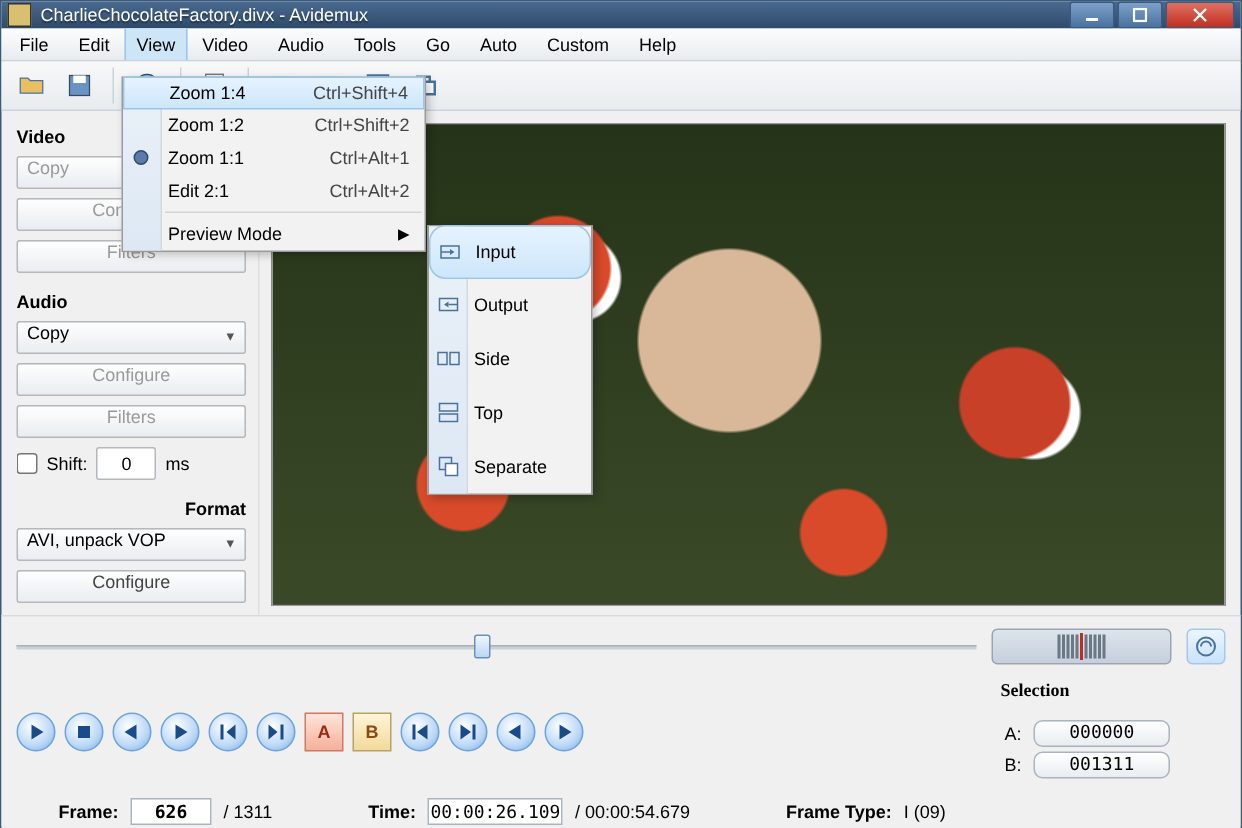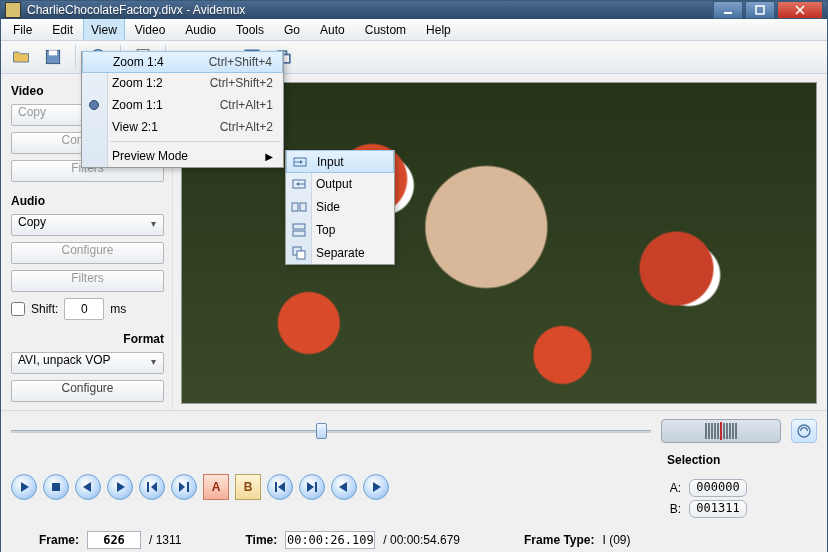--- a/index.html
+++ b/index.html
@@ -48,45 +48,45 @@
 .dropdown { position:absolute; top:50px; left:80px; width:203px; background:#f2f2f2; border:1px solid #9a9a9a; box-shadow:2px 2px 6px rgba(0,0,0,0.25); z-index:100; }
 .dd-gutter { position:absolute; left:0; top:0; bottom:0; width:26px; background:linear-gradient(#eaf1f8,#dde8f4); border-right:1px solid #cfd8e2; }
 .dd-item { display:flex; align-items:center; height:22px; padding:0 10px 0 30px; position:relative; }
 .dd-item.hl { background:linear-gradient(#e6f3ff,#cde6fb); border:1px solid #9bc6e8; margin:-1px 0; }
 .dd-item .shortcut { margin-left:auto; color:#444; }
 .dd-item .indicator { position:absolute; left:7px; width:10px; height:10px; border-radius:50%; background:#5a7aa8; border:1px solid #2e4a6a; }
 .dd-sep { height:1px; background:#d4d4d4; margin:3px 2px 3px 28px; }
 .dd-item .arrow { margin-left:auto; font-size:10px; }
 
 .submenu { position:absolute; top:149px; left:284px; width:110px; background:#f2f2f2; border:1px solid #9a9a9a; box-shadow:2px 2px 6px rgba(0,0,0,0.25); z-index:101; }
-.sm-item { display:flex; align-items:center; height:23px; padding:0 10px 0 30px; position:relative; }
+.sm-item { display:flex; align-items:center; height:36px; padding:0 10px 0 30px; position:relative;border-radius:11px; }
 .sm-item.hl { background:linear-gradient(#e6f3ff,#cde6fb); border:1px solid #9bc6e8; margin:-1px 0; }
 .sm-item .sm-icon { position:absolute; left:5px; width:16px; height:16px; }
 
 
 .bottom { border-top:1px solid #d8dce0; padding:8px 10px; background:#f0f0f0; }
 .slider-row { display:flex; align-items:center; gap:10px; }
 .slider { flex:1; height:18px; position:relative; }
 .slider-track { position:absolute; left:0; right:0; top:8px; height:3px; background:#c8d0d8; border-top:1px solid #a8b0b8; }
 .slider-thumb { position:absolute; top:1px; left:47.7%; width:11px; height:16px; background:linear-gradient(#eef6ff,#bcd6f2); border:1px solid #6b90b8; border-radius:2px; }
 .jog { width:120px; height:24px; border:1px solid #9aa5b0; border-radius:4px; background:linear-gradient(#dde4ec,#c5d0dc); display:flex; align-items:center; justify-content:center; gap:1px; }
 .jog-tick { width:2px; height:70%; background:#6c7884; }
 .jog-tick.center { background:#c02a2a; height:85%; width:2px; }
 .vol-btn { width:26px; height:24px; border:1px solid #a8c6e8; border-radius:4px; background:linear-gradient(#eaf6ff,#c9e2fc); display:flex; align-items:center; justify-content:center; }
 
 .controls-row { display:flex; align-items:center; gap:6px; margin-top:10px; }
 .pbtn { width:26px; height:26px; border:1px solid #6ea2da; border-radius:50%; background:radial-gradient(circle at 40% 35%, #ffffff, #bcd8f8 60%, #7aa8dc); display:flex; align-items:center; justify-content:center; }
 .pbtn svg { width:14px; height:14px; fill:#1a4a8a; }
 .mbtn { width:26px; height:26px; border:1px solid #b8a260; background:linear-gradient(#fff4d8,#f2da9a); display:flex; align-items:center; justify-content:center; font-weight:bold; color:#8a4a10; }
 .mbtn.red { border-color:#cc7a60; background:linear-gradient(#ffe4da,#f4b09a); color:#9a2a10;}
 .sel-col { margin-left:auto; width:150px; }
-.sel-col .sel-title { font-weight:bold; margin-bottom:12px; }
+.sel-col .sel-title { font-weight:bold; margin-bottom:12px;font-family:Liberation Serif, serif; }
 .sel-row { display:flex; align-items:center; gap:8px; margin-bottom:3px; }
 .sel-row .lab { width:14px; text-align:right; }
-.sel-val { width:58px; height:18px; border:1px solid #aab4c0; background:linear-gradient(#fefefe,#e9edf1); text-align:center; font-family:"Consolas",monospace; border-radius:6px; }
+.sel-val { width:91px; height:18px; border:1px solid #aab4c0; background:linear-gradient(#fefefe,#e9edf1); text-align:center; font-family:"Consolas",monospace; border-radius:6px; }
 
 .status-row { display:flex; align-items:center; gap:8px; margin-top:10px; }
 .status-row .lbl { font-weight:bold;padding-left:28px; }
 .status-row .val-input { width:54px; height:18px; border:1px solid #aab4c0; background:#fff; text-align:center; font-family:"Consolas",monospace;font-weight:bold; }
 .status-row .val-ro { width:90px; height:18px; border:1px solid #aab4c0; background:#fff; text-align:center; font-family:"Consolas",monospace; }
 </style>
 </head>
 <body>
 
 <div class="window">
@@ -334,21 +334,21 @@
     <div class="dd-item">
       <span>Zoom 1:2</span>
         <span class="shortcut">Ctrl+Shift+2</span>
     </div>
     <div class="dd-item">
       <span class="indicator"></span>
       <span>Zoom 1:1</span>
         <span class="shortcut">Ctrl+Alt+1</span>
     </div>
     <div class="dd-item">
-      <span>View 2:1</span>
+      <span>Edit 2:1</span>
         <span class="shortcut">Ctrl+Alt+2</span>
     </div>
     <div class="dd-sep"></div>
     <div class="dd-item">
       <span>Preview Mode</span>
         <span class="arrow">▶</span>
     </div>
   </div>
 
   <div class="submenu">

